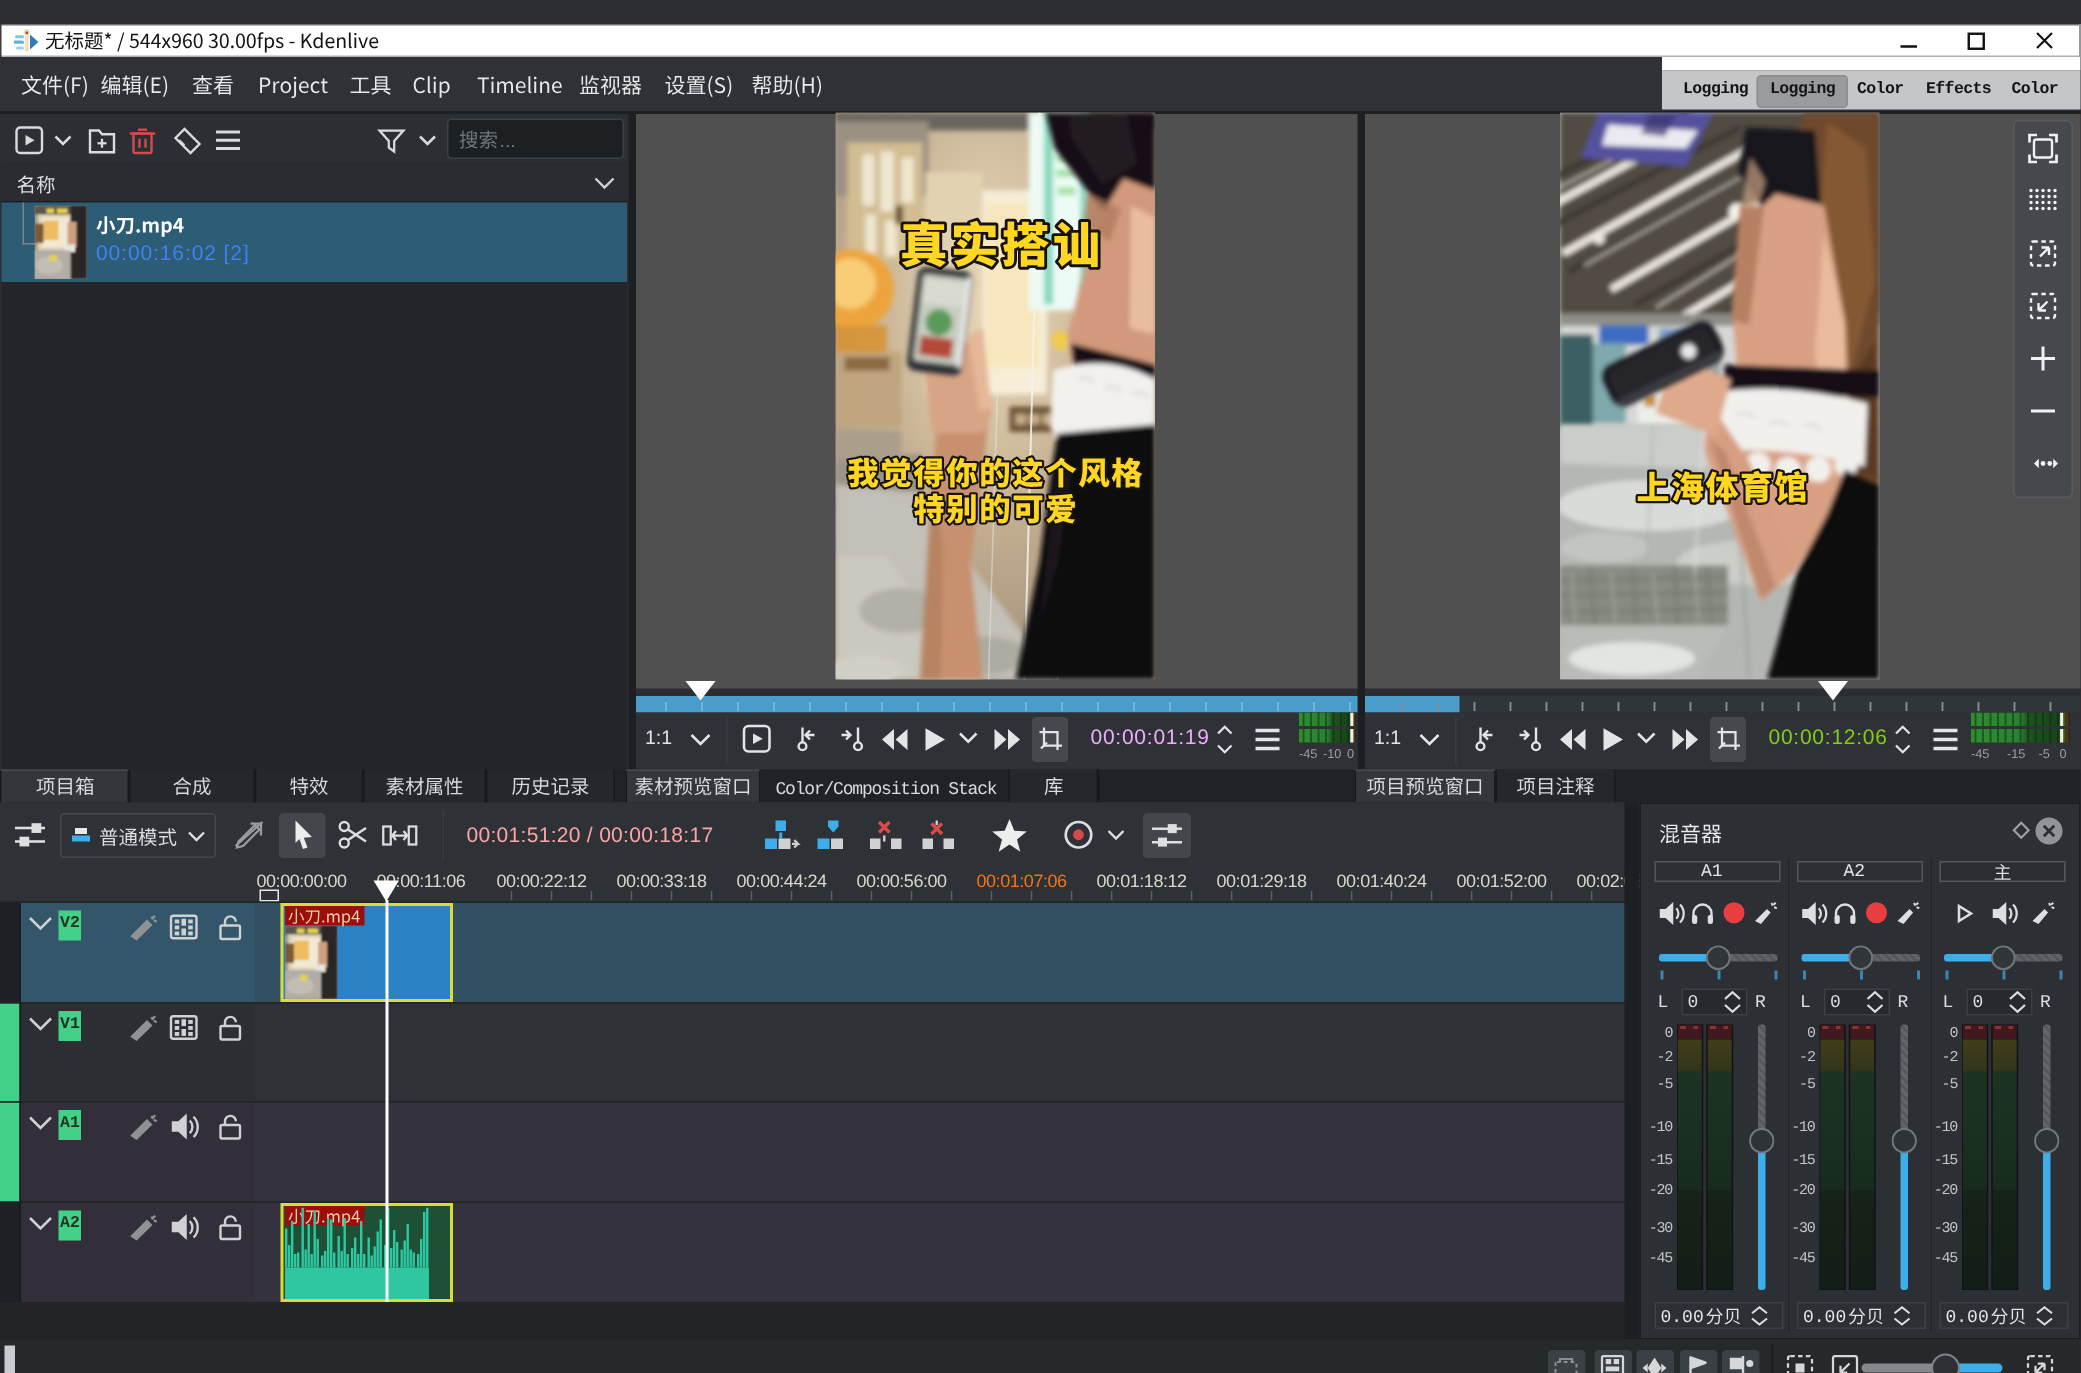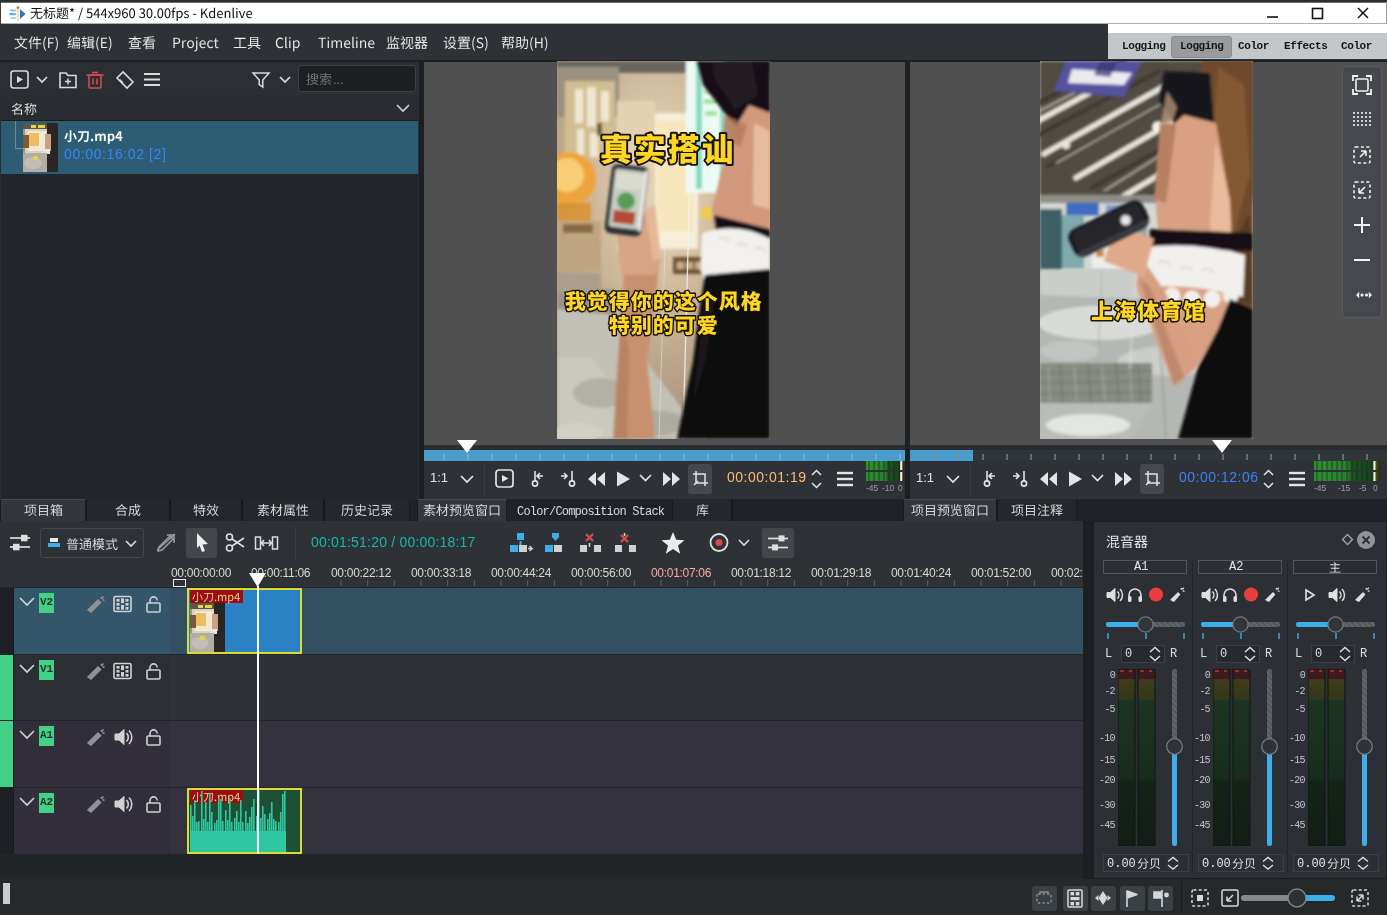--- a/index.html
+++ b/index.html
@@ -1,14 +1,14 @@
 <!DOCTYPE html>
 <html><head><meta charset="utf-8"><style>
 html,body{margin:0;padding:0;width:1387px;height:915px;overflow:hidden;background:#2a2e32;font-family:"Liberation Sans",sans-serif}
-#app{position:absolute;left:0;top:2px;width:1387px;height:878px}
+#app{position:absolute;left:0;top:16px;width:1387px;height:878px}
 </style></head><body>
 <div id="app">
 <svg width="0" height="0" style="position:absolute">
       <defs>
         <path id="g0" d="M114 773V699H446C443 628 440 552 428 477H52V404H414C373 232 276 71 39 -19C58 -34 80 -61 90 -80C348 23 448 208 490 404H511V60C511 -31 539 -57 643 -57C664 -57 807 -57 830 -57C926 -57 950 -15 960 145C938 150 905 163 887 177C882 40 874 17 825 17C794 17 674 17 650 17C599 17 589 24 589 60V404H951V477H503C514 552 519 627 521 699H894V773Z"></path>
         <path id="g1" d="M466 764V693H902V764ZM779 325C826 225 873 95 888 16L957 41C940 120 892 247 843 345ZM491 342C465 236 420 129 364 57C381 49 411 28 425 18C479 94 529 211 560 327ZM422 525V454H636V18C636 5 632 1 617 0C604 0 557 -1 505 1C515 -22 526 -54 529 -76C599 -76 645 -74 674 -62C703 -49 712 -26 712 17V454H956V525ZM202 840V628H49V558H186C153 434 88 290 24 215C38 196 58 165 66 145C116 209 165 314 202 422V-79H277V444C311 395 351 333 368 301L412 360C392 388 306 498 277 531V558H408V628H277V840Z"></path>
         <path id="g2" d="M176 615H380V539H176ZM176 743H380V668H176ZM108 798V484H450V798ZM695 530C688 271 668 143 458 77C471 65 488 42 494 27C722 103 751 248 758 530ZM730 186C793 141 870 75 908 33L954 79C914 120 835 183 774 226ZM124 302C119 157 100 37 33 -41C49 -49 77 -68 88 -78C125 -30 149 28 164 98C254 -35 401 -58 614 -58H936C940 -39 952 -9 963 6C905 4 660 4 615 4C495 5 395 11 317 43V186H483V244H317V351H501V410H49V351H252V81C222 105 197 136 178 176C183 214 186 255 188 298ZM540 636V215H603V579H841V219H907V636H719C731 664 744 699 757 733H955V794H499V733H681C672 700 661 664 650 636Z"></path>
         <path id="g3" d="M154 471 234 566 312 471 356 502 292 607 401 653 384 704 270 676 260 796H206L196 675L82 704L65 653L173 607L110 502Z"></path>
         <path id="g4" d=""></path>
         <path id="g5" d="M11 -179H78L377 794H311Z"></path>
@@ -688,21 +688,21 @@
       <path d="M3 4 L11 11 L3 18 Z M12 4 L20 11 L12 18 Z" fill="#e2e4e5"></path>
     </svg>
 <div style="position:absolute;left:688px;top:462px;width:24px;height:30px;background:#45494e;border-radius:3px"></div>
 <svg style="position:absolute;left:690px;top:466px;" width="22" height="22" viewBox="0 0 22 22">
       <g stroke="#e2e4e5" stroke-width="1.5" fill="none">
 <path d="M6 3 v12 h12"></path>
         <path d="M3 6 h12 v12"></path>
         <line x1="4" y1="17" x2="8" y2="13"></line>
       </g>
     </svg>
-<div style="position:absolute;left:727px;top:467px;font:normal 14px 'Liberation Sans';color:#fdba74;letter-spacing:0.5px;white-space:pre">00:00:01:19</div>
+<div style="position:absolute;left:727px;top:467px;font:normal 14px 'Liberation Sans';color:#f0abfc;letter-spacing:0.5px;white-space:pre">00:00:01:19</div>
 <svg style="position:absolute;left:810px;top:466px;" width="13" height="22" viewBox="0 0 13 22">
       <path d="M2 7 l4.5 -4.5 l4.5 4.5" fill="none" stroke="#e2e4e5" stroke-width="1.5"></path>
       <path d="M2 15 l4.5 4.5 l4.5 -4.5" fill="none" stroke="#e2e4e5" stroke-width="1.5"></path>
     </svg>
 <svg style="position:absolute;left:835px;top:468px;" width="20" height="18" viewBox="0 0 20 18">
       <g stroke="#e2e4e5" stroke-width="2.4">
         <line x1="2" y1="3" x2="18" y2="3"></line>
         <line x1="2" y1="9" x2="18" y2="9"></line>
         <line x1="2" y1="15" x2="18" y2="15"></line>
       </g>
@@ -739,21 +739,21 @@
       <path d="M3 4 L11 11 L3 18 Z M12 4 L20 11 L12 18 Z" fill="#e2e4e5"></path>
     </svg>
 <div style="position:absolute;left:1140px;top:462px;width:24px;height:30px;background:#45494e;border-radius:3px"></div>
 <svg style="position:absolute;left:1142px;top:466px;" width="22" height="22" viewBox="0 0 22 22">
       <g stroke="#e2e4e5" stroke-width="1.5" fill="none">
 <path d="M6 3 v12 h12"></path>
         <path d="M3 6 h12 v12"></path>
         <line x1="4" y1="17" x2="8" y2="13"></line>
       </g>
     </svg>
-<div style="position:absolute;left:1179px;top:467px;font:normal 14px 'Liberation Sans';color:#3b82f6;letter-spacing:0.5px;white-space:pre">00:00:12:06</div>
+<div style="position:absolute;left:1179px;top:467px;font:normal 14px 'Liberation Sans';color:#84cc16;letter-spacing:0.5px;white-space:pre">00:00:12:06</div>
 <svg style="position:absolute;left:1262px;top:466px;" width="13" height="22" viewBox="0 0 13 22">
       <path d="M2 7 l4.5 -4.5 l4.5 4.5" fill="none" stroke="#e2e4e5" stroke-width="1.5"></path>
       <path d="M2 15 l4.5 4.5 l4.5 -4.5" fill="none" stroke="#e2e4e5" stroke-width="1.5"></path>
     </svg>
 <svg style="position:absolute;left:1287px;top:468px;" width="20" height="18" viewBox="0 0 20 18">
       <g stroke="#e2e4e5" stroke-width="2.4">
         <line x1="2" y1="3" x2="18" y2="3"></line>
         <line x1="2" y1="9" x2="18" y2="9"></line>
         <line x1="2" y1="15" x2="18" y2="15"></line>
       </g>
@@ -1006,21 +1006,21 @@
       </g>
     </svg>
 <svg style="position:absolute;left:254px;top:531px;" width="26" height="20" viewBox="0 0 26 20">
       <g stroke="#dcdee0" stroke-width="1.5" fill="none">
 <rect x="1.5" y="4" width="5" height="12"></rect>
         <rect x="18.5" y="4" width="5" height="12"></rect>
 <path d="M8 10 h9 M10 7 l-2.5 3 l2.5 3 M15 7 l2.5 3 l-2.5 3"></path>
       </g>
     </svg>
 <div style="position:absolute;left:295px;top:524px;width:1px;height:34px;background:#383c40;"></div>
-<div style="position:absolute;left:311px;top:532px;font:normal 14px 'Liberation Sans';color:#14b8a6;letter-spacing:0.2px;white-space:pre">00:01:51:20 / 00:00:18:17</div>
+<div style="position:absolute;left:311px;top:532px;font:normal 14px 'Liberation Sans';color:#fca5a5;letter-spacing:0.2px;white-space:pre">00:01:51:20 / 00:00:18:17</div>
 <svg style="position:absolute;left:508px;top:529px;" width="26" height="24" viewBox="0 0 26 24">
       <rect x="9" y="2" width="7" height="7" fill="#3daee9"></rect>
       <path d="M12.5 10 v4" stroke="#3daee9" stroke-width="2"></path>
 <rect x="2" y="14" width="8" height="7" fill="#3daee9"></rect>
       <rect x="11" y="14" width="8" height="7" fill="#cfd1d3"></rect>
       <path d="M20 17.5 h4 l-2.5 -2.5 m2.5 2.5 l-2.5 2.5" stroke="#cfd1d3" stroke-width="1.5" fill="none"></path>
     </svg>
 <svg style="position:absolute;left:543px;top:529px;" width="26" height="24" viewBox="0 0 26 24">
       <path d="M9 2 h7 v4 l-3.5 4 l-3.5 -4 Z" fill="#3daee9"></path>
 <rect x="2" y="14" width="8" height="7" fill="#3daee9"></rect>
@@ -1062,21 +1062,21 @@
 <svg style="position:absolute;left:76.5px;top:565.0px;overflow:visible" width="17.0" height="16.9">
       <use href="#g113" transform="translate(2.0 13.0) scale(0.01300,-0.01300)" fill="#26292d"></use>
     </svg>
 <div style="position:absolute;left:0px;top:562px;width:1083px;height:23px;background:#2e3236;"></div>
 <div style="position:absolute;left:171px;top:564px;font:normal 12px 'Liberation Sans';color:#dbd7cd;letter-spacing:-0.3px;white-space:pre">00:00:00:00</div>
 <div style="position:absolute;left:251px;top:564px;font:normal 12px 'Liberation Sans';color:#dbd7cd;letter-spacing:-0.3px;white-space:pre">00:00:11:06</div>
 <div style="position:absolute;left:331px;top:564px;font:normal 12px 'Liberation Sans';color:#dbd7cd;letter-spacing:-0.3px;white-space:pre">00:00:22:12</div>
 <div style="position:absolute;left:411px;top:564px;font:normal 12px 'Liberation Sans';color:#dbd7cd;letter-spacing:-0.3px;white-space:pre">00:00:33:18</div>
 <div style="position:absolute;left:491px;top:564px;font:normal 12px 'Liberation Sans';color:#dbd7cd;letter-spacing:-0.3px;white-space:pre">00:00:44:24</div>
 <div style="position:absolute;left:571px;top:564px;font:normal 12px 'Liberation Sans';color:#dbd7cd;letter-spacing:-0.3px;white-space:pre">00:00:56:00</div>
-<div style="position:absolute;left:651px;top:564px;font:normal 12px 'Liberation Sans';color:#fca5a5;letter-spacing:-0.3px;white-space:pre">00:01:07:06</div>
+<div style="position:absolute;left:651px;top:564px;font:normal 12px 'Liberation Sans';color:#f97316;letter-spacing:-0.3px;white-space:pre">00:01:07:06</div>
 <div style="position:absolute;left:731px;top:564px;font:normal 12px 'Liberation Sans';color:#dbd7cd;letter-spacing:-0.3px;white-space:pre">00:01:18:12</div>
 <div style="position:absolute;left:811px;top:564px;font:normal 12px 'Liberation Sans';color:#dbd7cd;letter-spacing:-0.3px;white-space:pre">00:01:29:18</div>
 <div style="position:absolute;left:891px;top:564px;font:normal 12px 'Liberation Sans';color:#dbd7cd;letter-spacing:-0.3px;white-space:pre">00:01:40:24</div>
 <div style="position:absolute;left:971px;top:564px;font:normal 12px 'Liberation Sans';color:#dbd7cd;letter-spacing:-0.3px;white-space:pre">00:01:52:00</div>
 <div style="position:absolute;left:1051px;top:564px;font:normal 12px 'Liberation Sans';color:#dbd7cd;letter-spacing:-0.3px;white-space:pre">00:02:03:06</div>
 <svg style="position:absolute;left:170px;top:562px;" width="913" height="23" viewBox="0 0 913 23">
       <line x1="171.0" y1="16" x2="171.0" y2="22" stroke="#5c6166" stroke-width="1"></line>
       <line x1="197.7" y1="16" x2="197.7" y2="22" stroke="#5c6166" stroke-width="1"></line>
       <line x1="224.3" y1="16" x2="224.3" y2="22" stroke="#5c6166" stroke-width="1"></line>
       <line x1="251.0" y1="16" x2="251.0" y2="22" stroke="#5c6166" stroke-width="1"></line>

